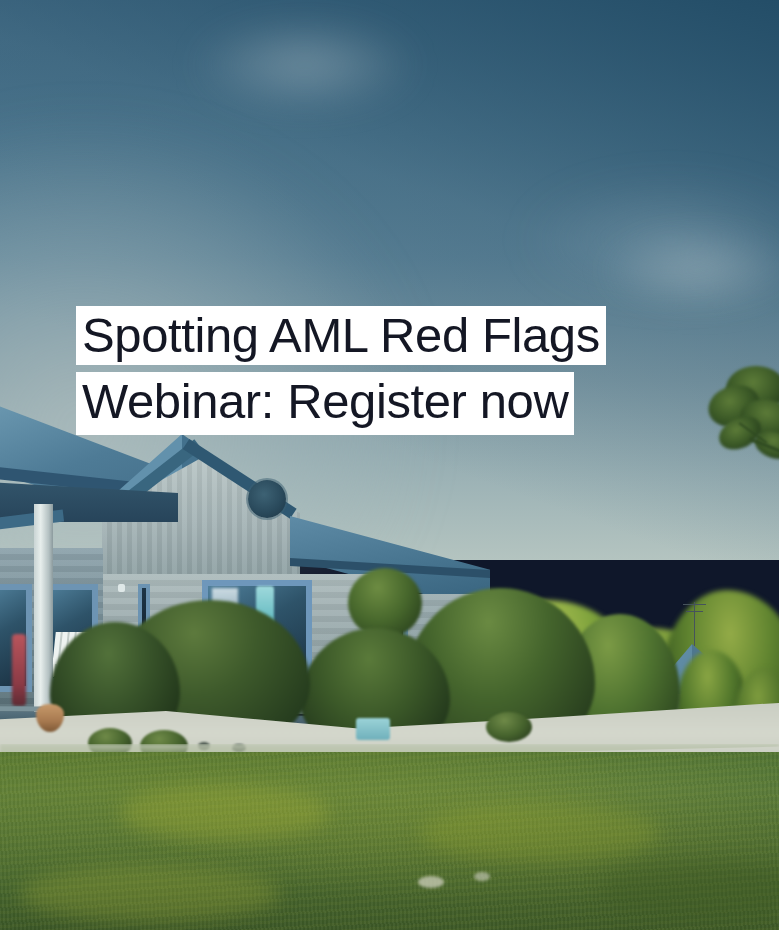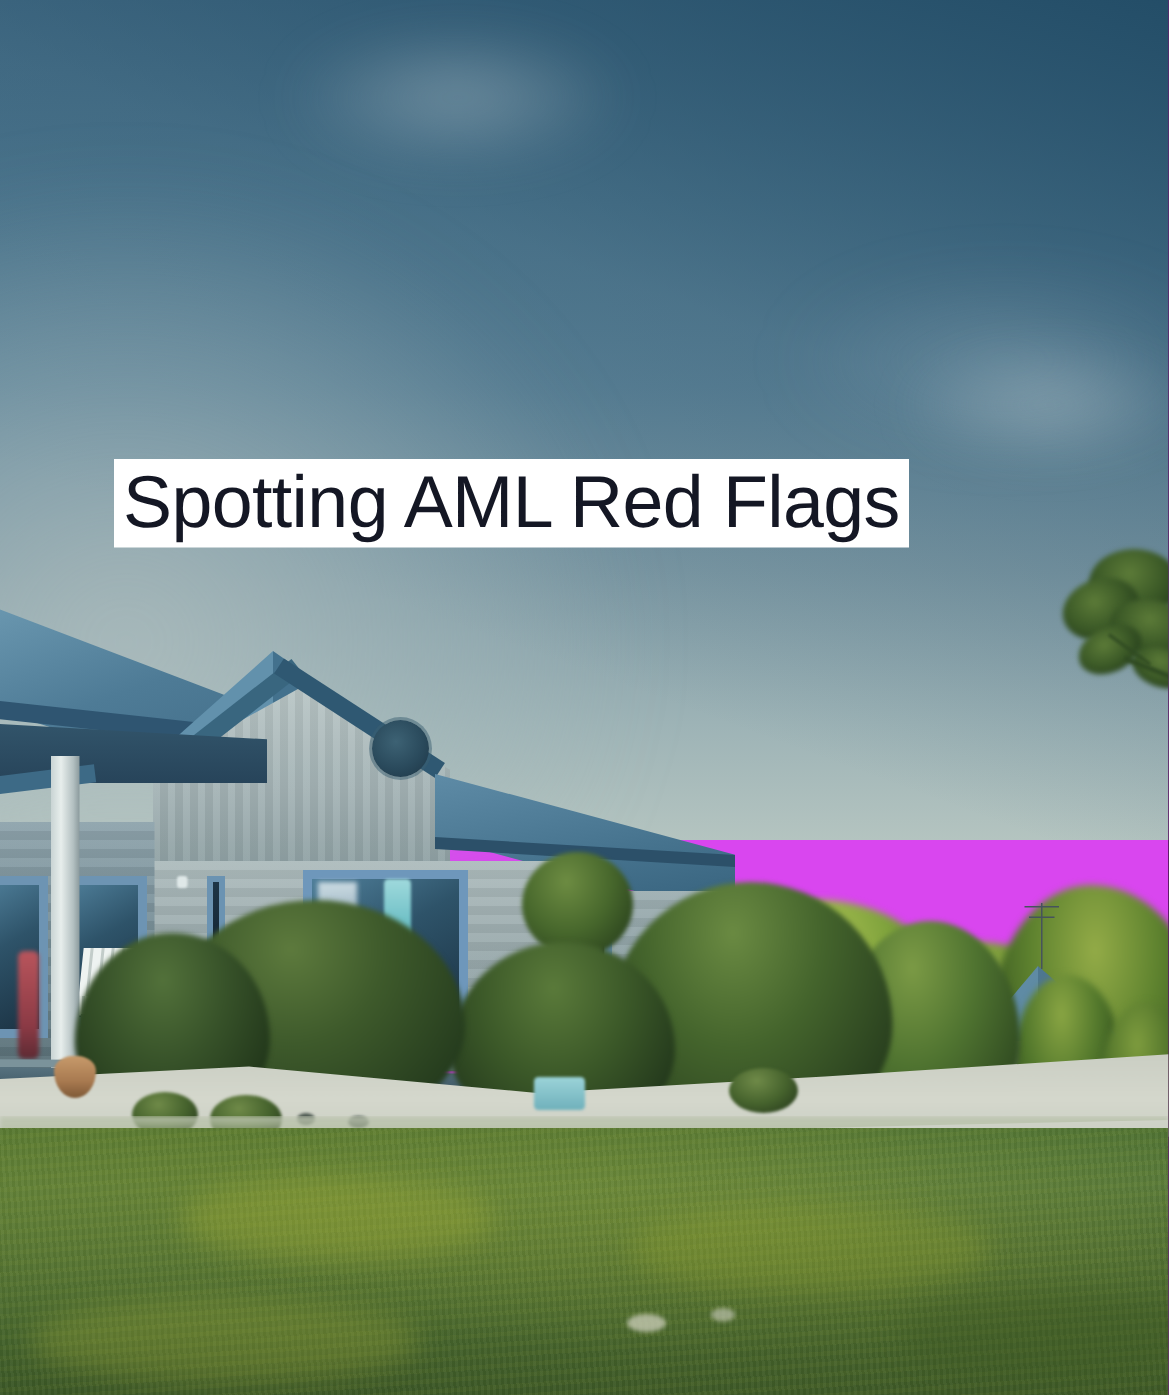--- a/index.html
+++ b/index.html
@@ -8,21 +8,21 @@
     width:779px; height:930px;
     overflow:hidden;
     background:#000;
     font-family:"Liberation Sans", sans-serif;
   }
 
   .hero {
     position:relative;
     width:779px; height:930px;
     overflow:hidden;
-    background:#d946ef;
+    background:#0f172a;
   }
 
   
   .sky {
     position:absolute; left:0; top:0; width:779px; height:560px;
     background:
       linear-gradient(200deg, rgba(34,76,102,0.95) 0%, rgba(58,95,118,0.35) 38%, rgba(120,150,160,0.0) 70%),
       linear-gradient(to bottom, #3f6a85 0%, #4d7890 24%, #5d8499 46%, #7e9aa5 68%, #9db3b6 86%, #b4c4c0 100%);
   }
   .sky-haze-left {
@@ -524,15 +524,16 @@
   <div class="lawn"></div>
   <div class="lawn-patch lp1"></div>
   <div class="lawn-patch lp2"></div>
   <div class="lawn-patch lp3"></div>
   <div class="lawn-patch lp4"></div>
   <div class="lawn-stone"></div>
   <div class="lawn-stone2"></div>
 
   <div class="headline">
     <span class="headline-line l1">Spotting AML Red Flags</span>
+    <span class="headline-line l2">Webinar: Register now</span>
   </div>
 
 </div>
 
 </body></html>

